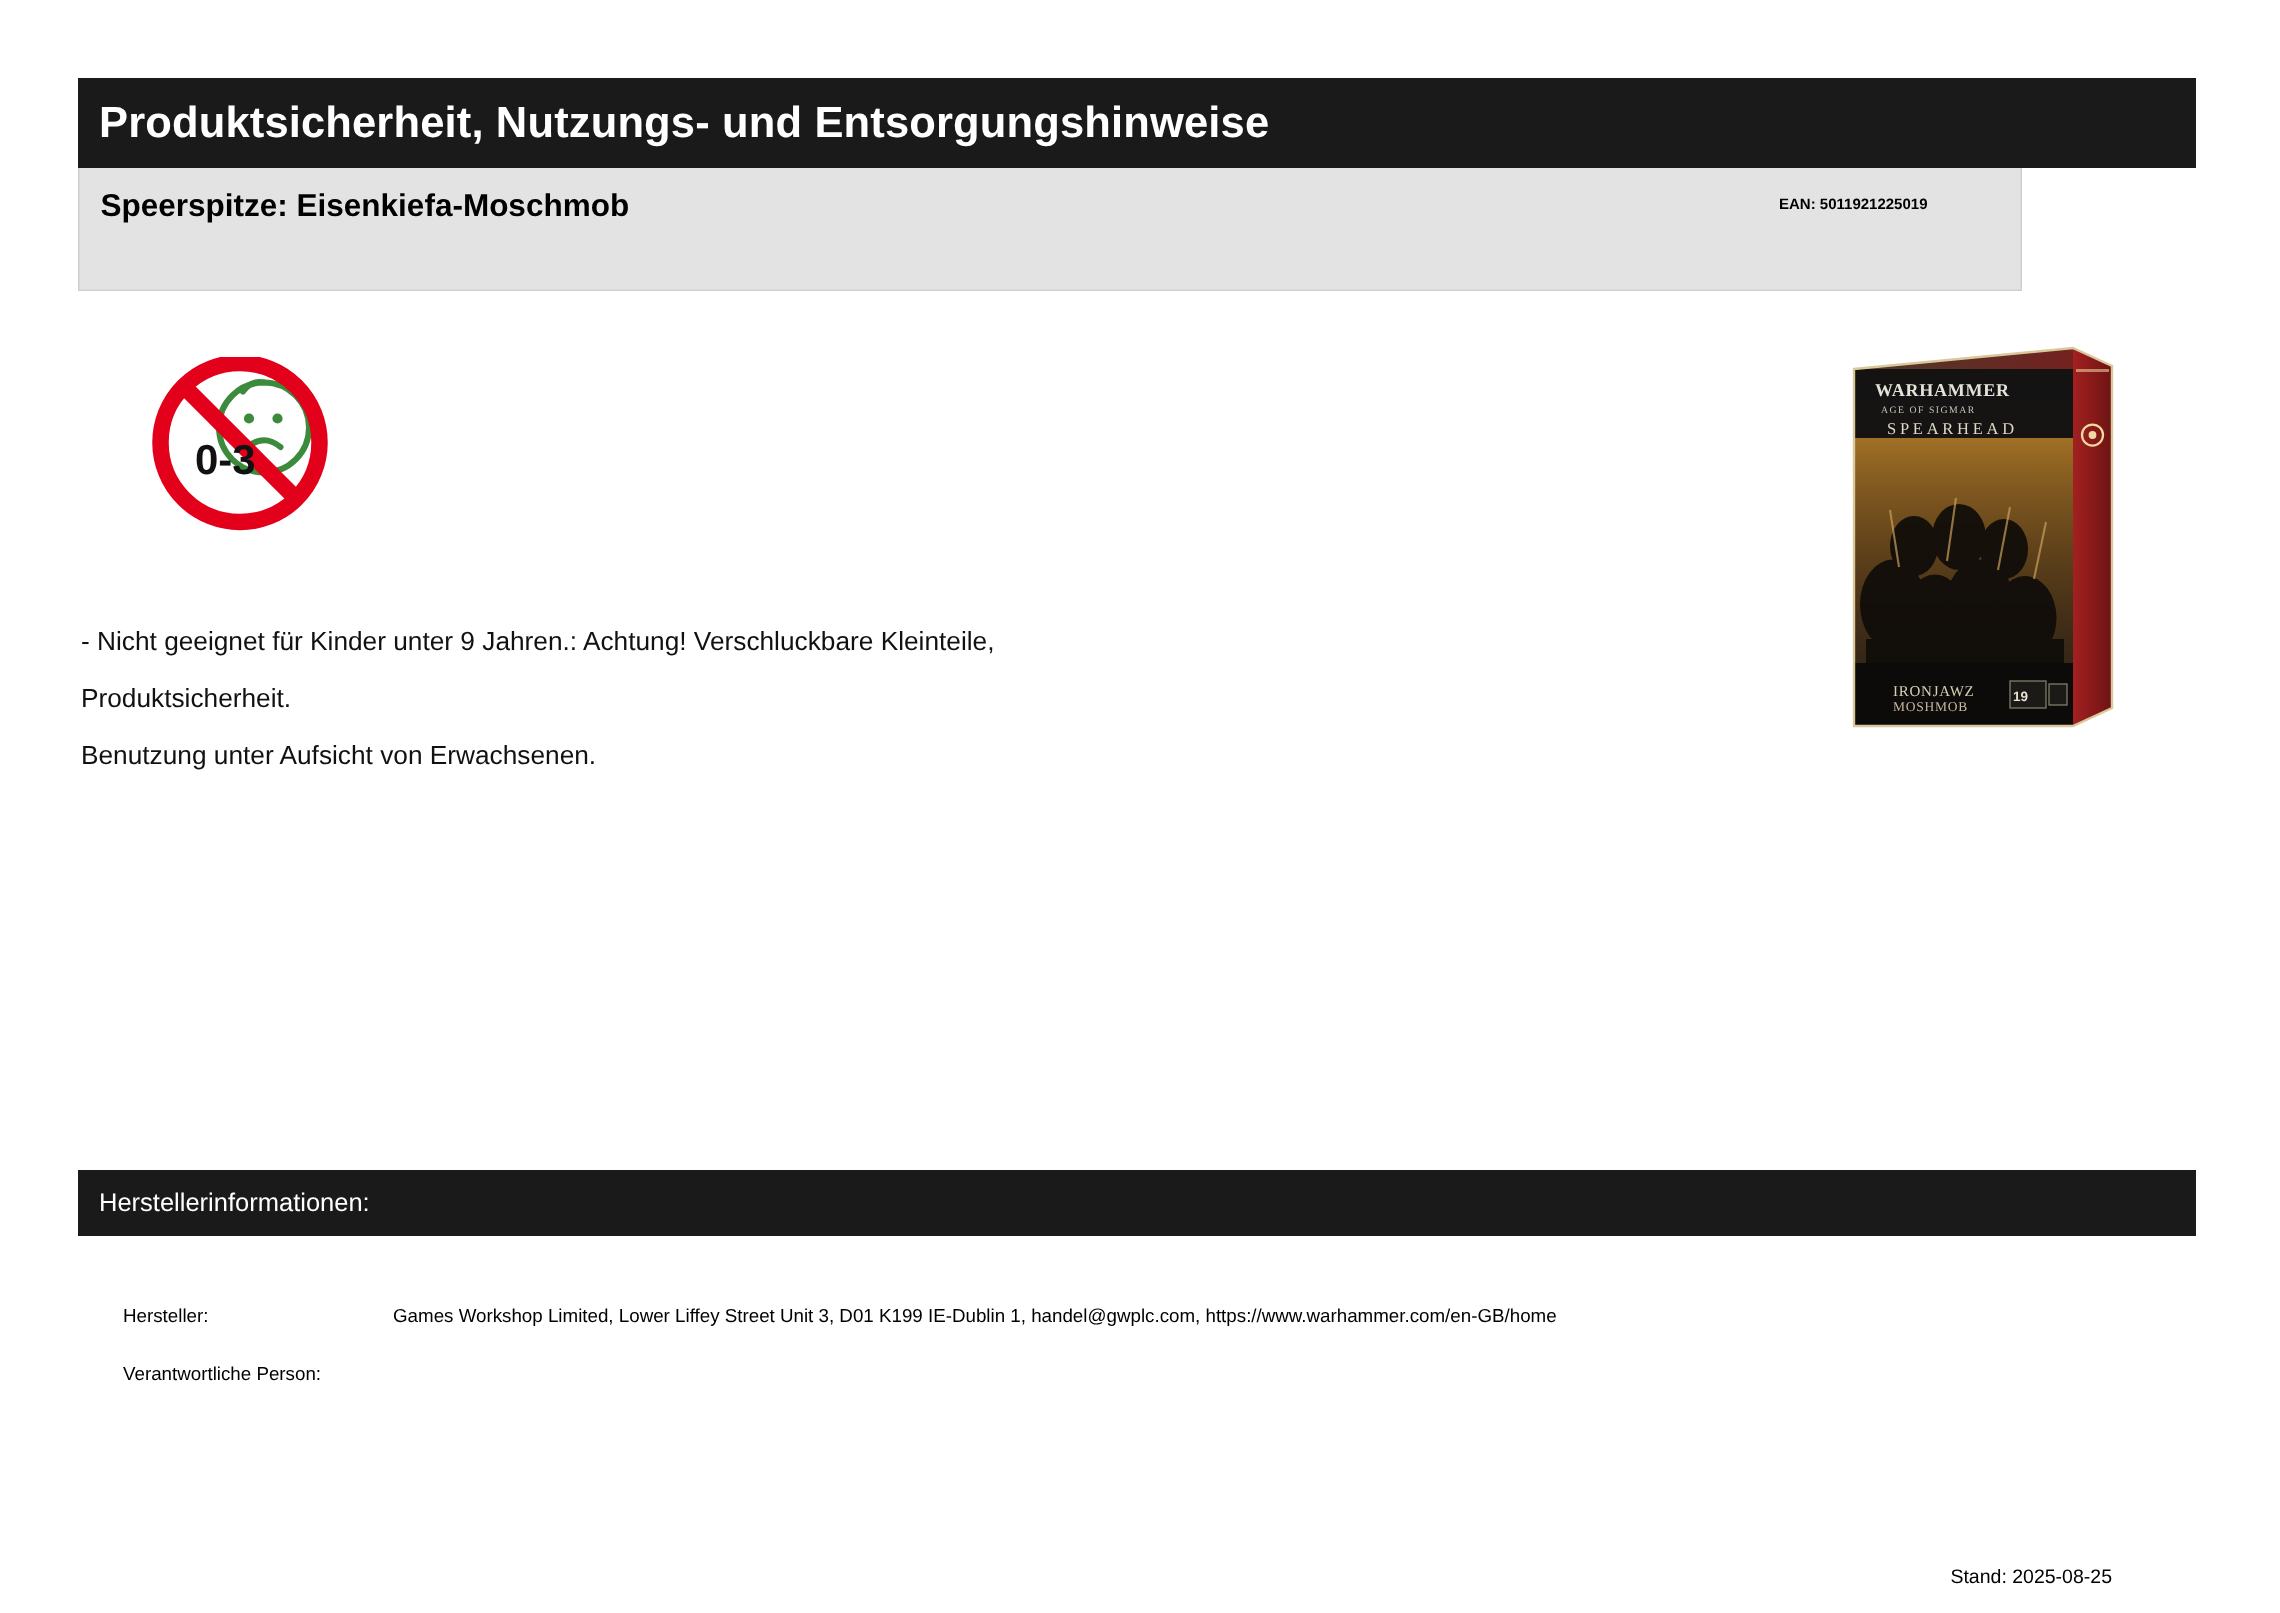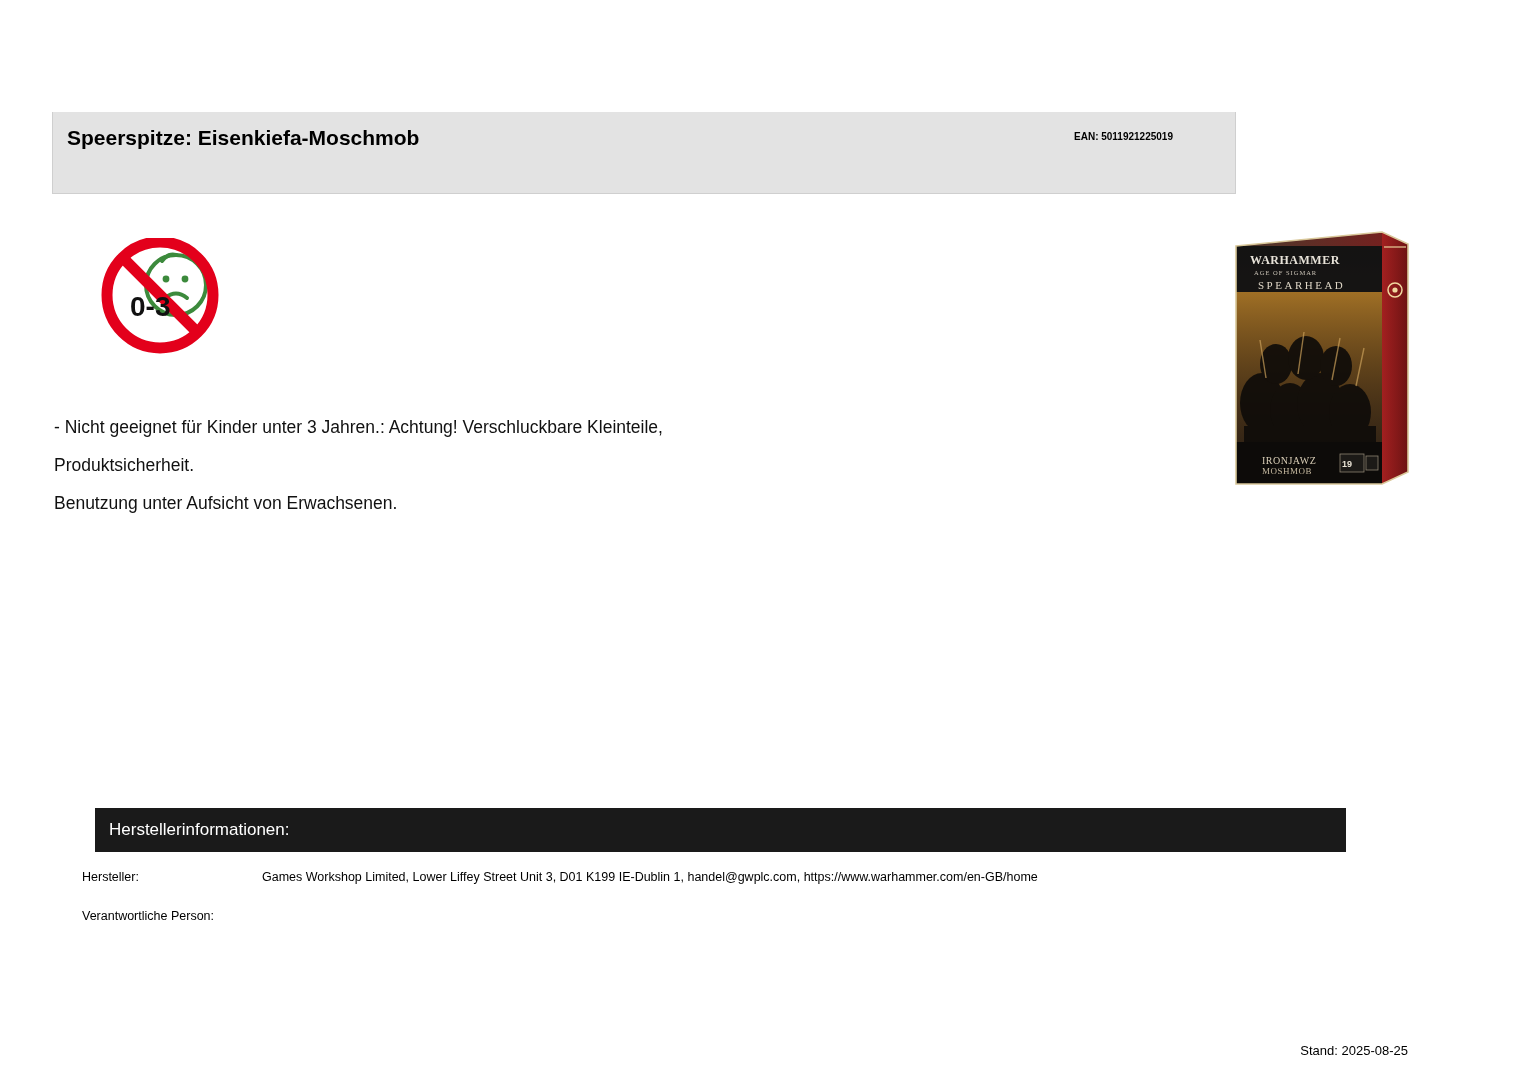--- a/index.html
+++ b/index.html
@@ -40,21 +40,21 @@
     font-weight: bold;
     margin-left: 14px;
     letter-spacing: 0.1px;
   }
 
   
   .subtitle-bar {
     position: absolute;
     left: 52px;
     top: 112px;
-    width: 1184px;
+    width: 1296px;
     height: 82px;
     background: #e3e3e3;
     border: 1px solid #cfcfcf;
     border-top: none;
     box-sizing: border-box;
   }
   .subtitle-bar .product-name {
     position: absolute;
     left: 14px;
     top: 14px;
@@ -98,27 +98,26 @@
     left: 1232px;
     top: 228px;
     width: 180px;
     height: 262px;
   }
 
   
   .manu-bar {
     position: absolute;
     left: 52px;
-    top: 808px;
-    width: 1251px;
+    top: 780px;
+    width: 1412px;
     height: 44px;
     background: #1a1a1a;
     display: flex;
     align-items: center;
-    margin-left: 43px;
   }
   .manu-bar .manu-title {
     color: #ffffff;
     font-size: 17px;
     margin-left: 14px;
   }
 
   .manu-body {
     position: absolute;
     left: 52px;
@@ -153,20 +152,23 @@
     top: 1043px;
     font-size: 13px;
     color: #000;
   }
 </style>
 </head>
 <body>
 
 <div class="page">
 
+  <div class="title-bar">
+    <span class="title-text">Produktsicherheit, Nutzungs- und Entsorgungshinweise</span>
+  </div>
 
   <div class="subtitle-bar">
     <span class="product-name">Speerspitze: Eisenkiefa-Moschmob</span>
     <span class="ean">EAN: 5011921225019</span>
   </div>
 
   <div class="age-icon">
     <svg width="144" height="124" viewBox="0 0 144 124" xmlns="http://www.w3.org/2000/svg">
 
       <circle cx="88" cy="47" r="30" fill="#ffffff" stroke="#3c8a3c" stroke-width="4"></circle>
@@ -176,21 +178,21 @@
       <path d="M74 23 q6 -8 14 -6" fill="none" stroke="#3c8a3c" stroke-width="4" stroke-linecap="round"></path>
 
       <circle cx="72" cy="57" r="53" fill="none" stroke="#e3001b" stroke-width="11"></circle>
       <line x1="34" y1="19" x2="110" y2="95" stroke="#e3001b" stroke-width="11" stroke-linecap="butt"></line>
 
       <text x="42" y="78" font-family="Liberation Sans, sans-serif" font-size="28" font-weight="bold" fill="#111111">0-3</text>
     </svg>
   </div>
 
   <div class="warning-text">
-    <div>- Nicht geeignet für Kinder unter 3 Jahren.: Achtung! Verschluckbare Kleinteile,</div>
+    <div>- Nicht geeignet für Kinder unter 9 Jahren.: Achtung! Verschluckbare Kleinteile,</div>
     <div>Produktsicherheit.</div>
     <div>Benutzung unter Aufsicht von Erwachsenen.</div>
   </div>
 
   <div class="product-image">
     <svg width="180" height="262" viewBox="0 0 180 262" xmlns="http://www.w3.org/2000/svg">
       <defs>
         <linearGradient id="boxBody" x1="0" y1="0" x2="0" y2="1">
           <stop offset="0%" stop-color="#2a2520"></stop>
           <stop offset="45%" stop-color="#3d3025"></stop>

